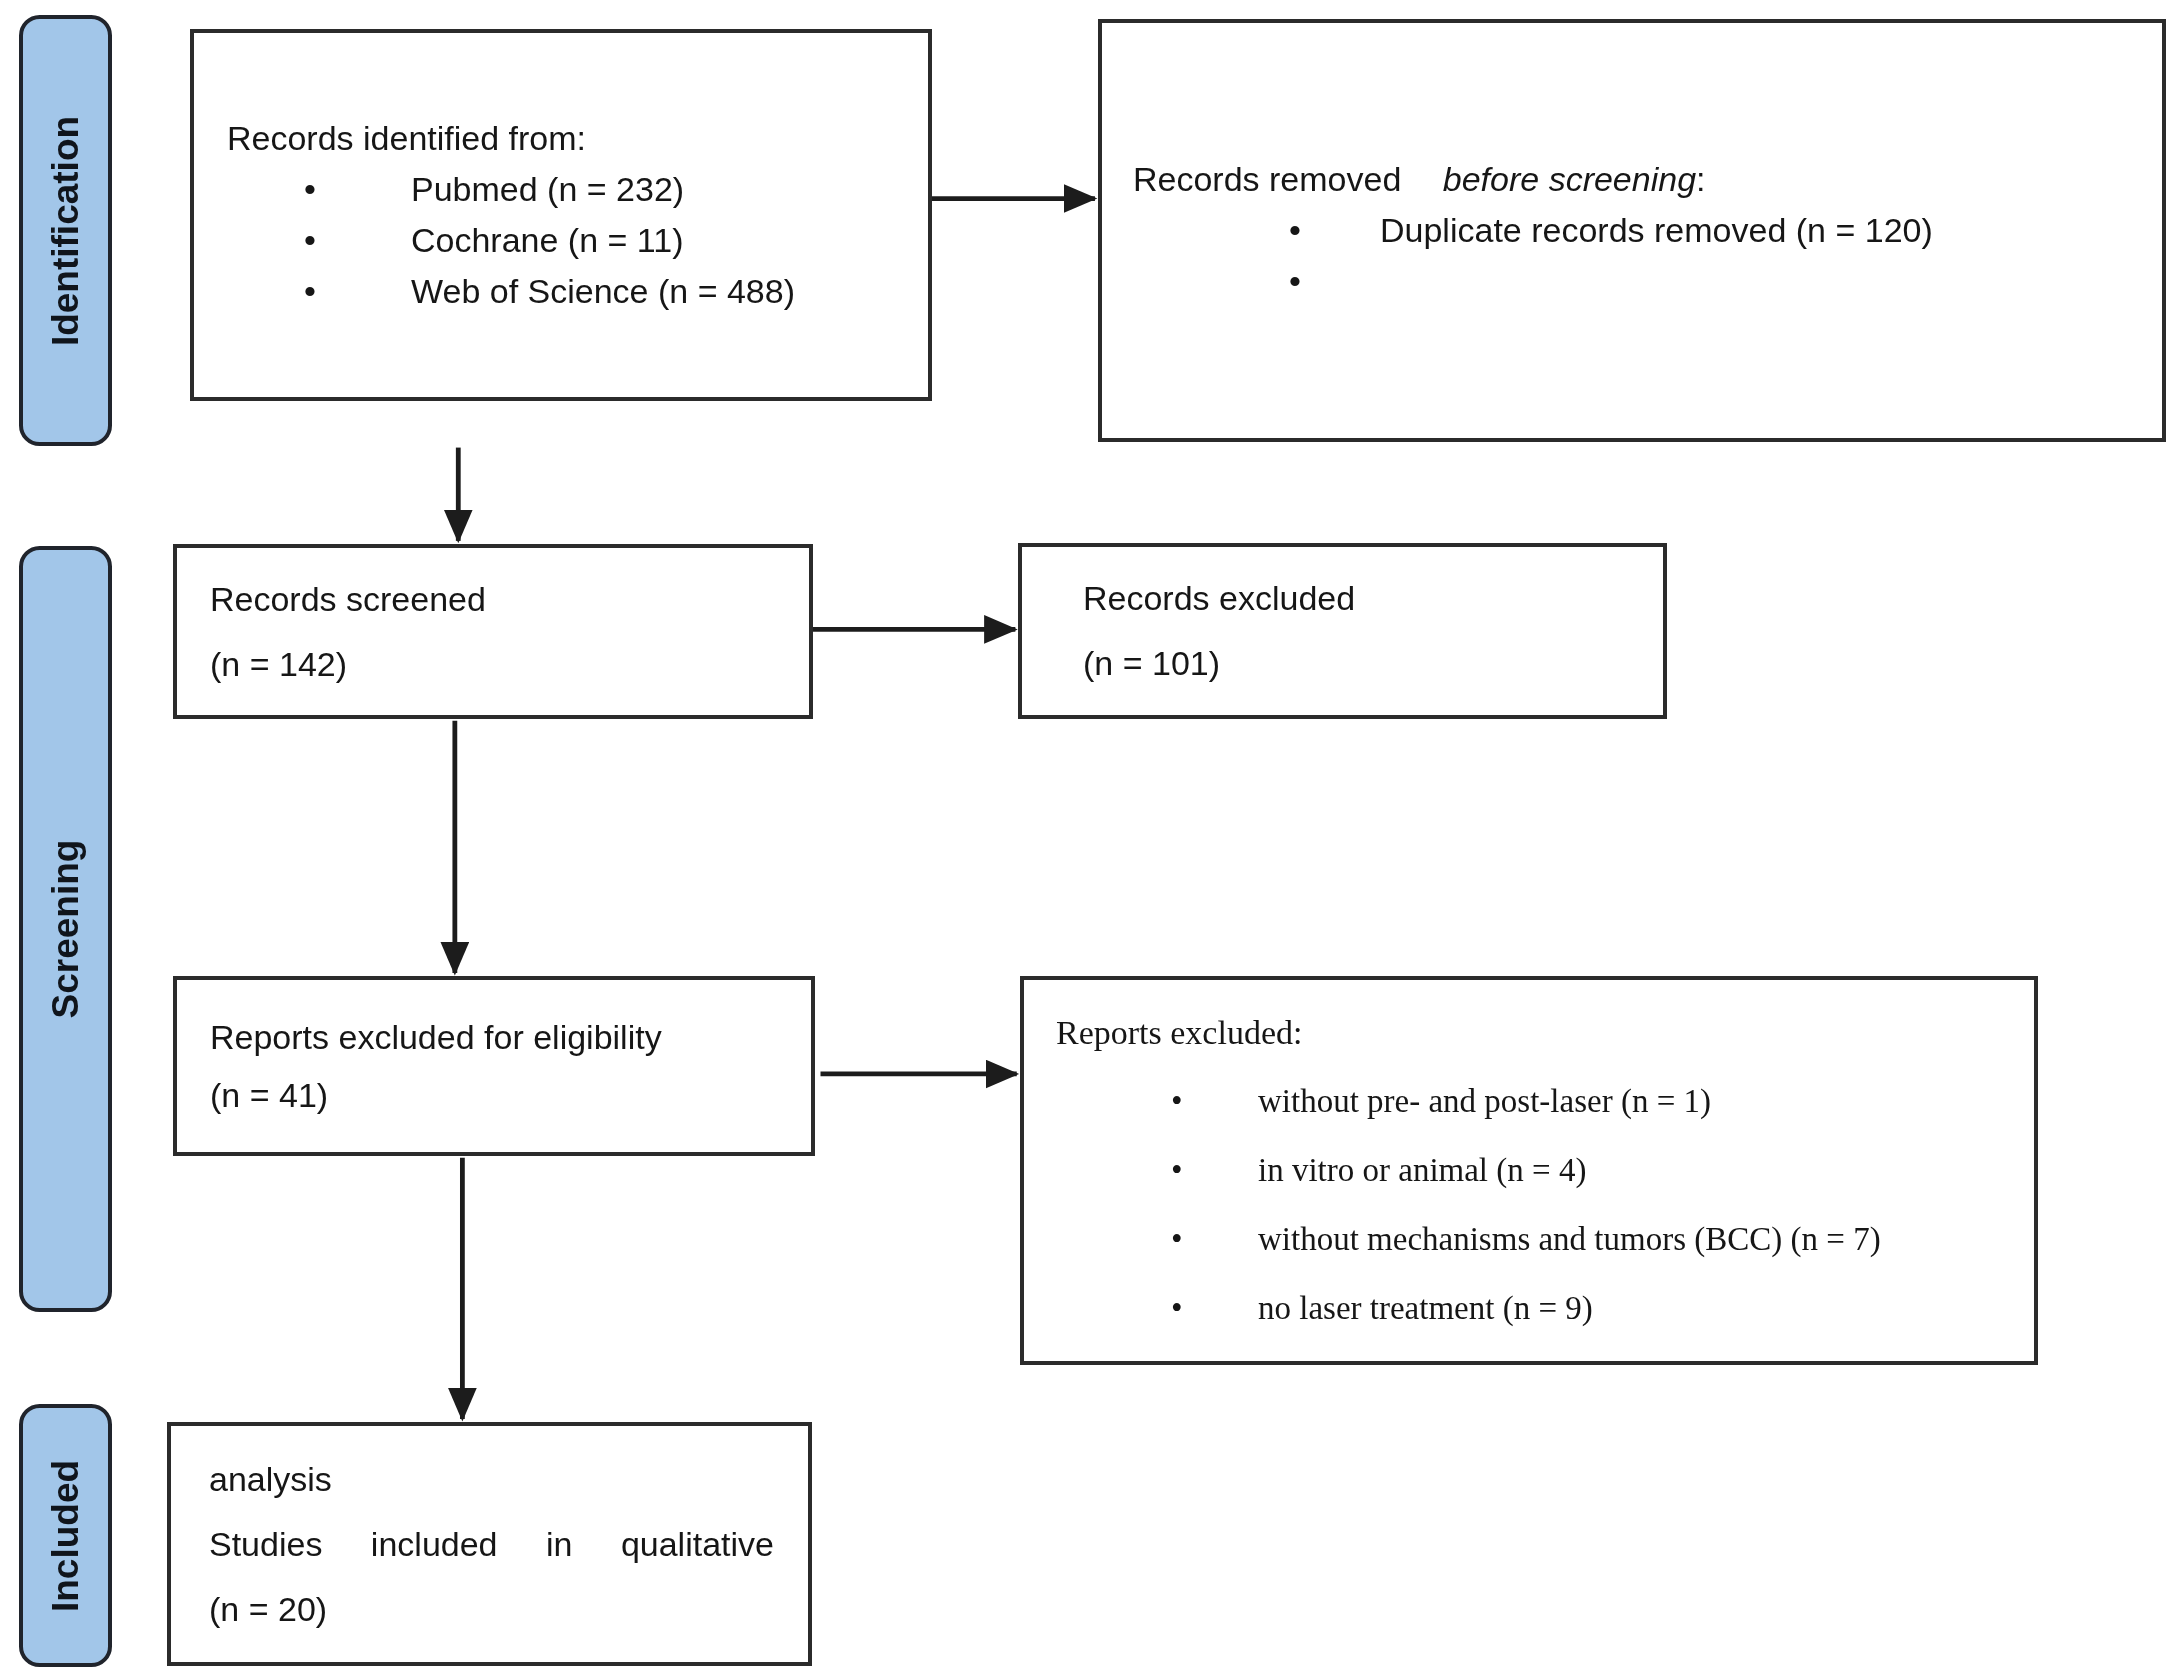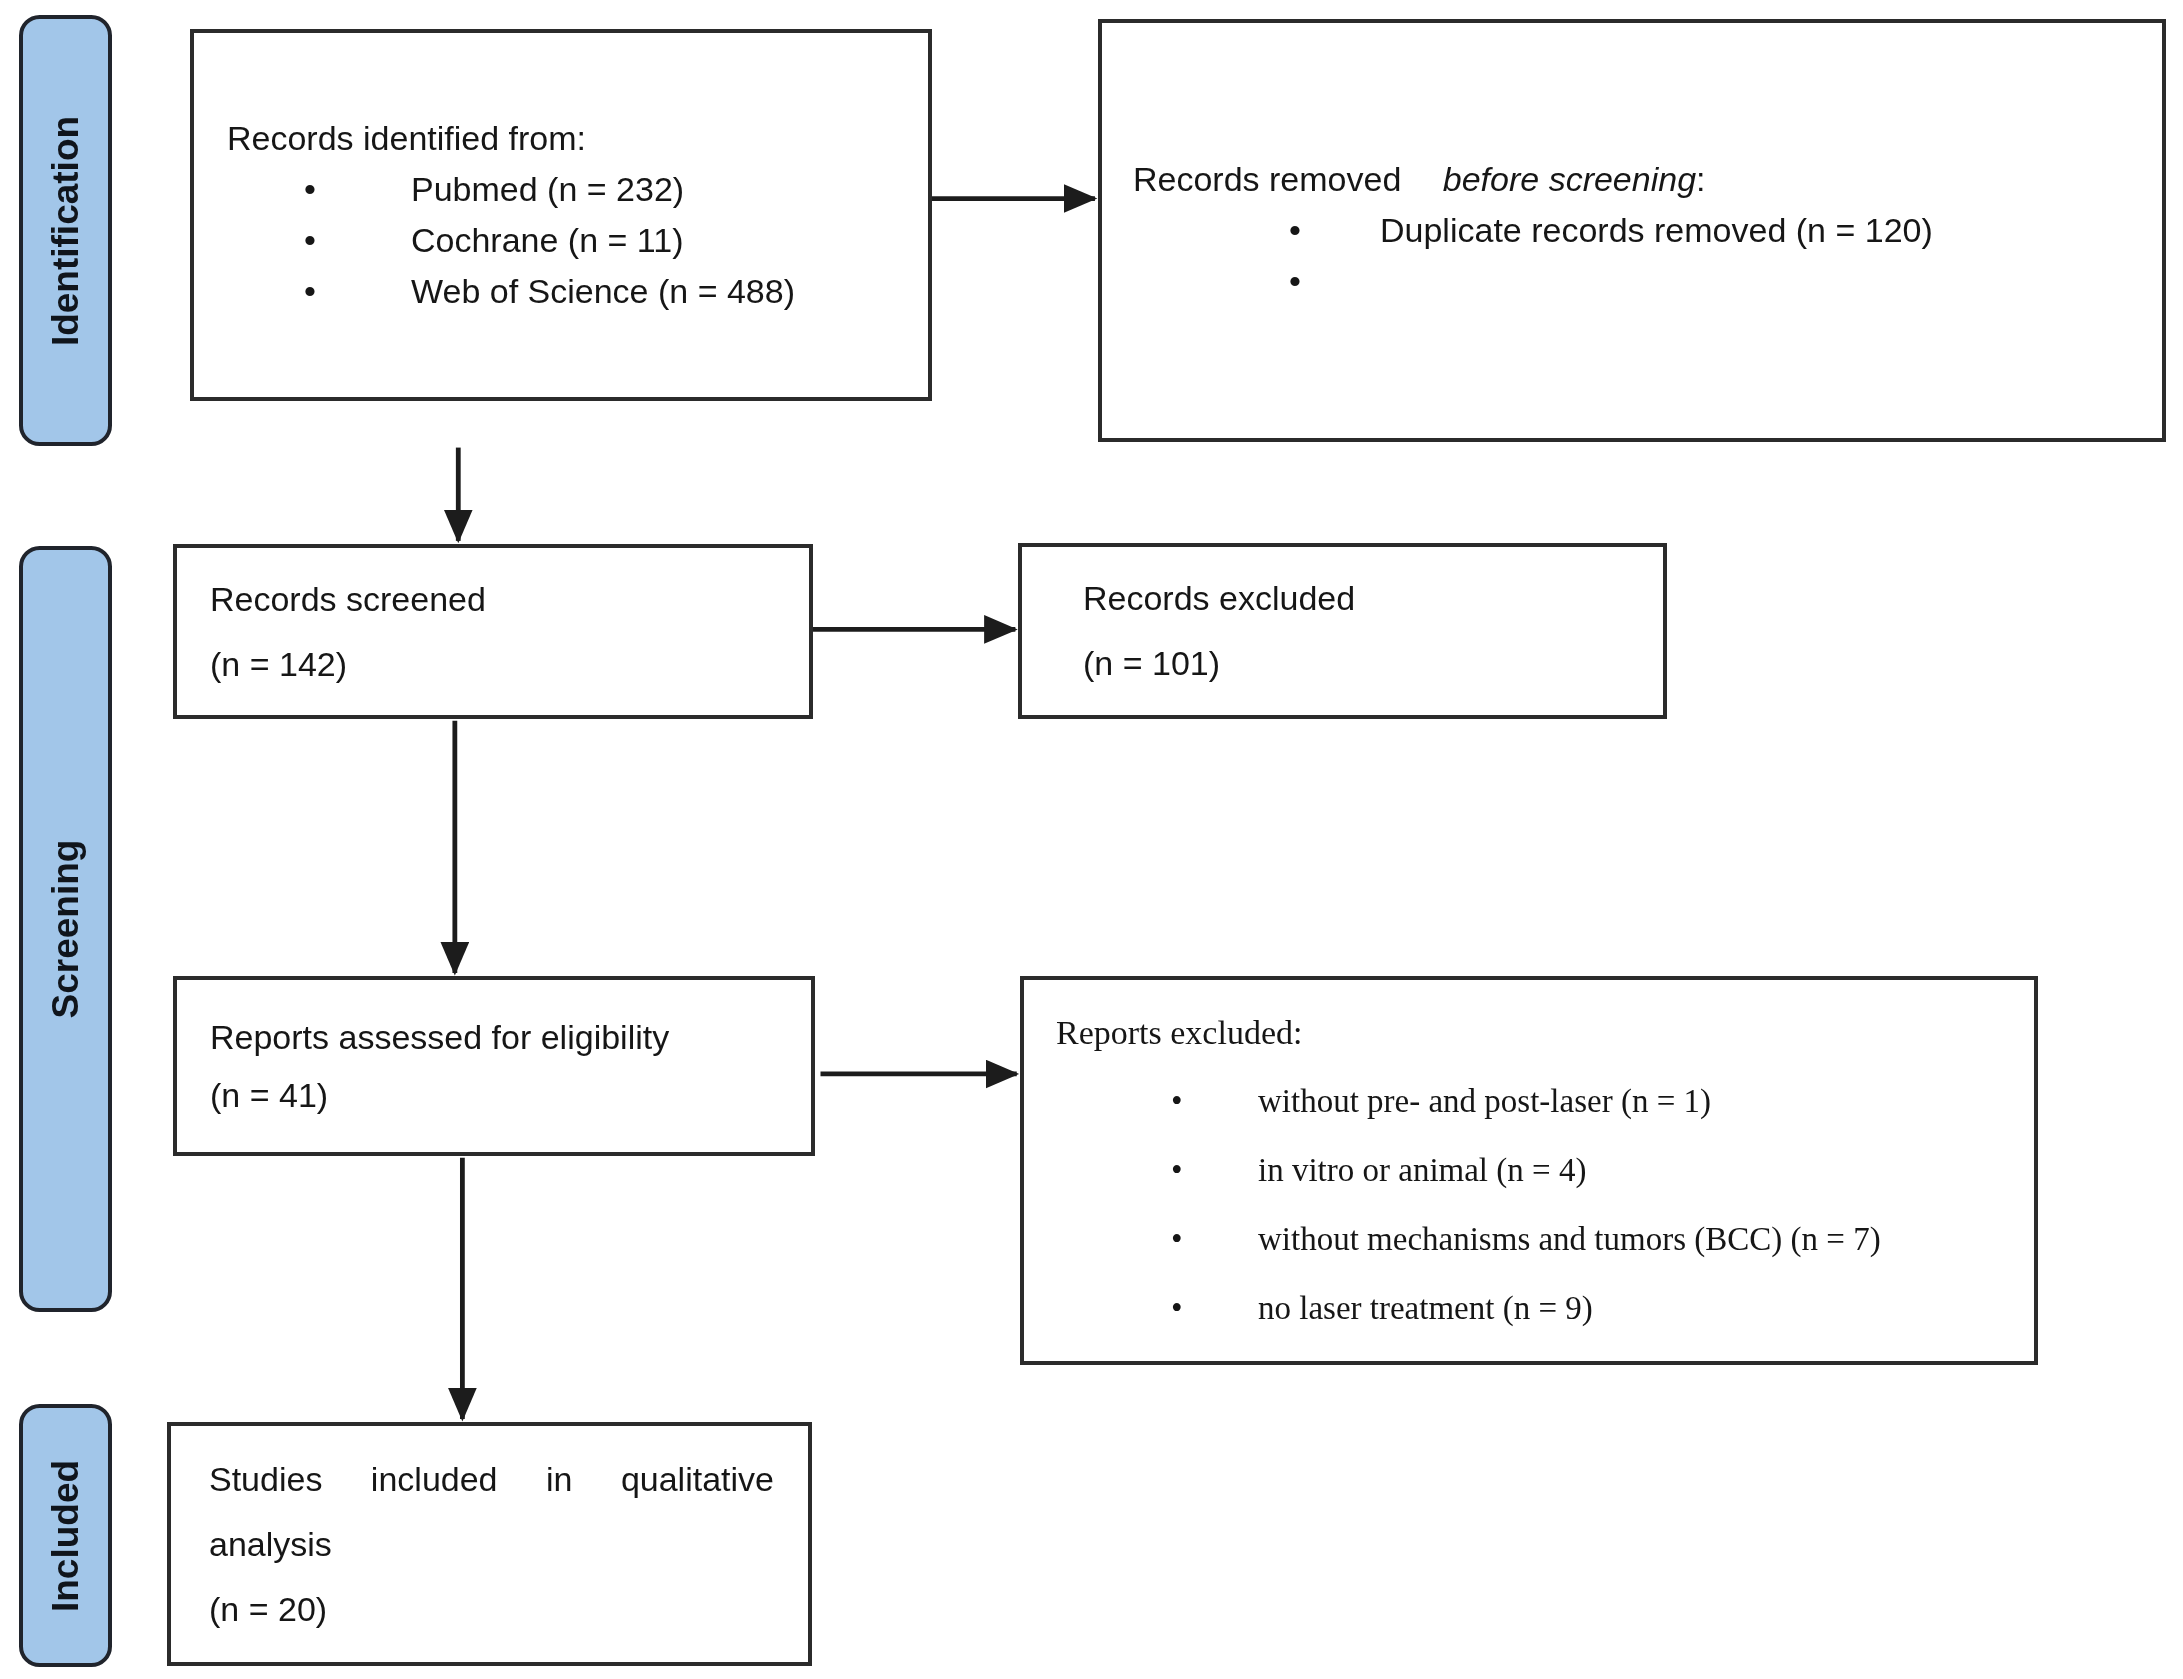--- a/index.html
+++ b/index.html
@@ -147,21 +147,21 @@
 
   <div class="box" style="left:1018px; top:543px; width:649px; height:176px;padding-left:28px;">
     <div class="inner">
       <div class="line95">Records excluded</div>
       <div class="line95">(n = 101)</div>
     </div>
   </div>
 
   <div class="box" style="left:173px; top:976px; width:642px; height:180px;">
     <div class="inner">
-      <div class="line85">Reports assessed for eligibility</div>
+      <div class="line85">Reports excluded for eligibility</div>
       <div class="line85">(n = 41)</div>
     </div>
   </div>
 
   <div class="box b6" style="left:1020px; top:976px; width:1018px; height:389px;font-family:Liberation Serif, serif;">
     <div class="inner">
       <div class="t">Reports excluded:</div>
       <ul class="bullets">
         <li>
           <span class="dot">•</span>
@@ -178,20 +178,20 @@
         <li>
           <span class="dot">•</span>
           <span>no laser treatment (n = 9)</span>
         </li>
       </ul>
     </div>
   </div>
 
   <div class="box b7" style="left:167px; top:1422px; width:645px; height:244px;">
     <div class="inner">
+      <div class="line95">analysis</div>
       <div class="line95 justify">Studies included in qualitative</div>
-      <div class="line95">analysis</div>
       <div class="line95">(n = 20)</div>
     </div>
   </div>
 
 </div>
 
 
 </body></html>

